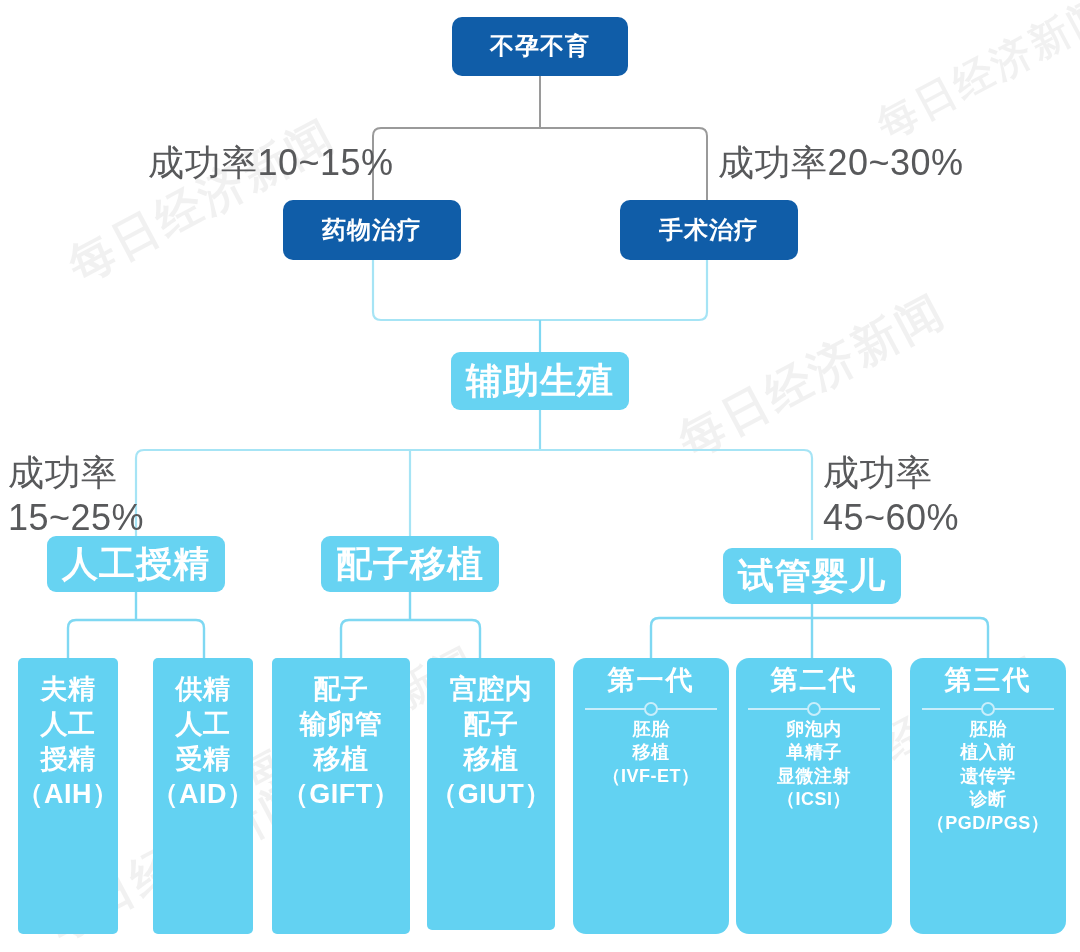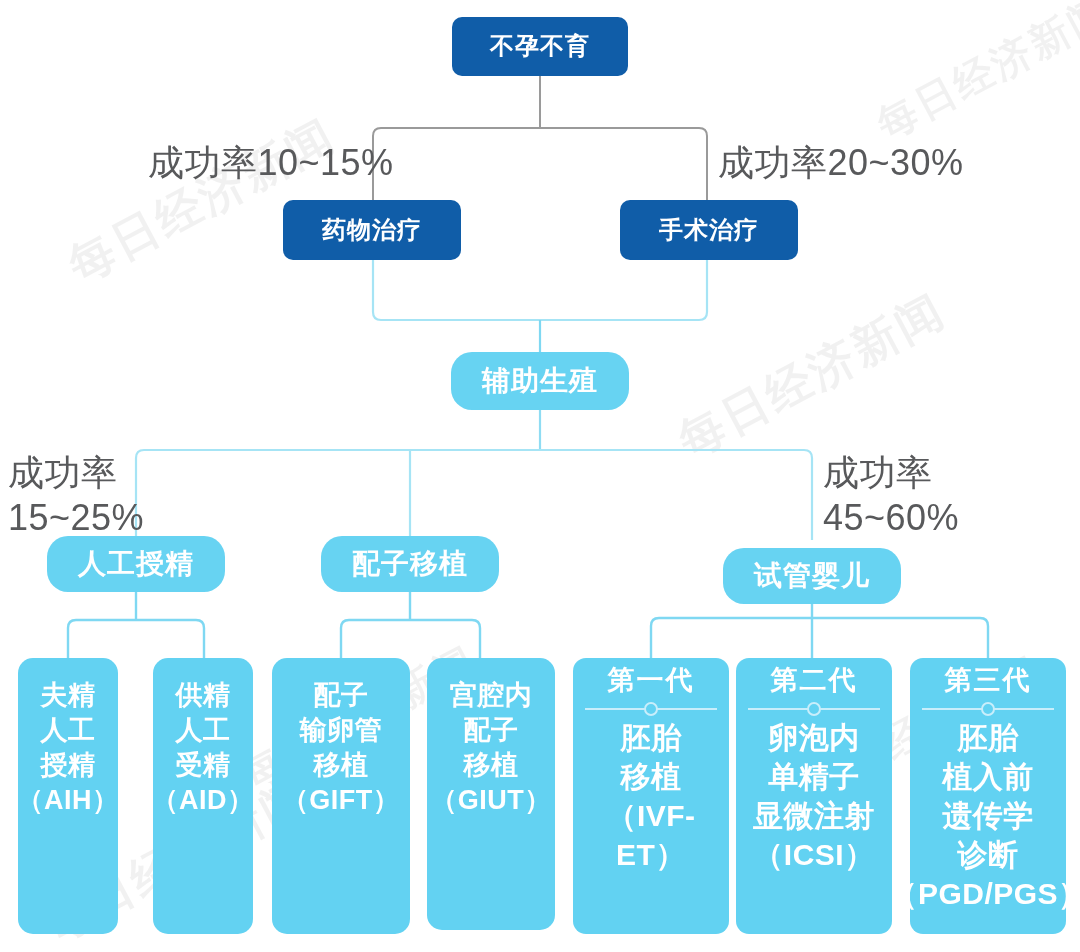--- a/index.html
+++ b/index.html
@@ -52,32 +52,32 @@
     white-space: pre-line;
   }
   .node.dark {
     background: #105da8;
     font-size: 24px;
     border-radius: 10px;
     letter-spacing: 1px;
   }
   .node.mid {
     background: #67d3f2;
-    font-size: 28px;
-    border-radius: 21px;
+    font-size: 36px;
+    border-radius: 9px;
     letter-spacing: 1px;
   }
   .node.leaf {
     background: #63d2f2;
-    border-radius: 15px;
+    border-radius: 5px;
     font-size: 27px;
     letter-spacing: 0.5px;
     align-items: flex-start;
     justify-content: center;
-    padding-top: 20px;
+    padding-top: 14px;
     line-height: 1.30;
   }
   .node.gen {
     background: #62d2f2;
     border-radius: 13px;
     flex-direction: column;
     align-items: center;
     justify-content: flex-start;
     padding-top: 7px;
   }
@@ -103,21 +103,21 @@
   .gen-div .dot {
     position: absolute;
     top: 0px; left: 50%;
     margin-left: -7px;
     width: 14px; height: 14px;
     border: 2px solid #c8eefb;
     border-radius: 50%;
     background: #62d2f2;
   }
   .gen-body {
-    font-size: 30px;
+    font-size: 18px;
     font-weight: bold;
     color: #ffffff;
     line-height: 1.30;
     white-space: pre-line;
     letter-spacing: 0.5px;
     text-align: center;
   }
 
   
   .rate {

